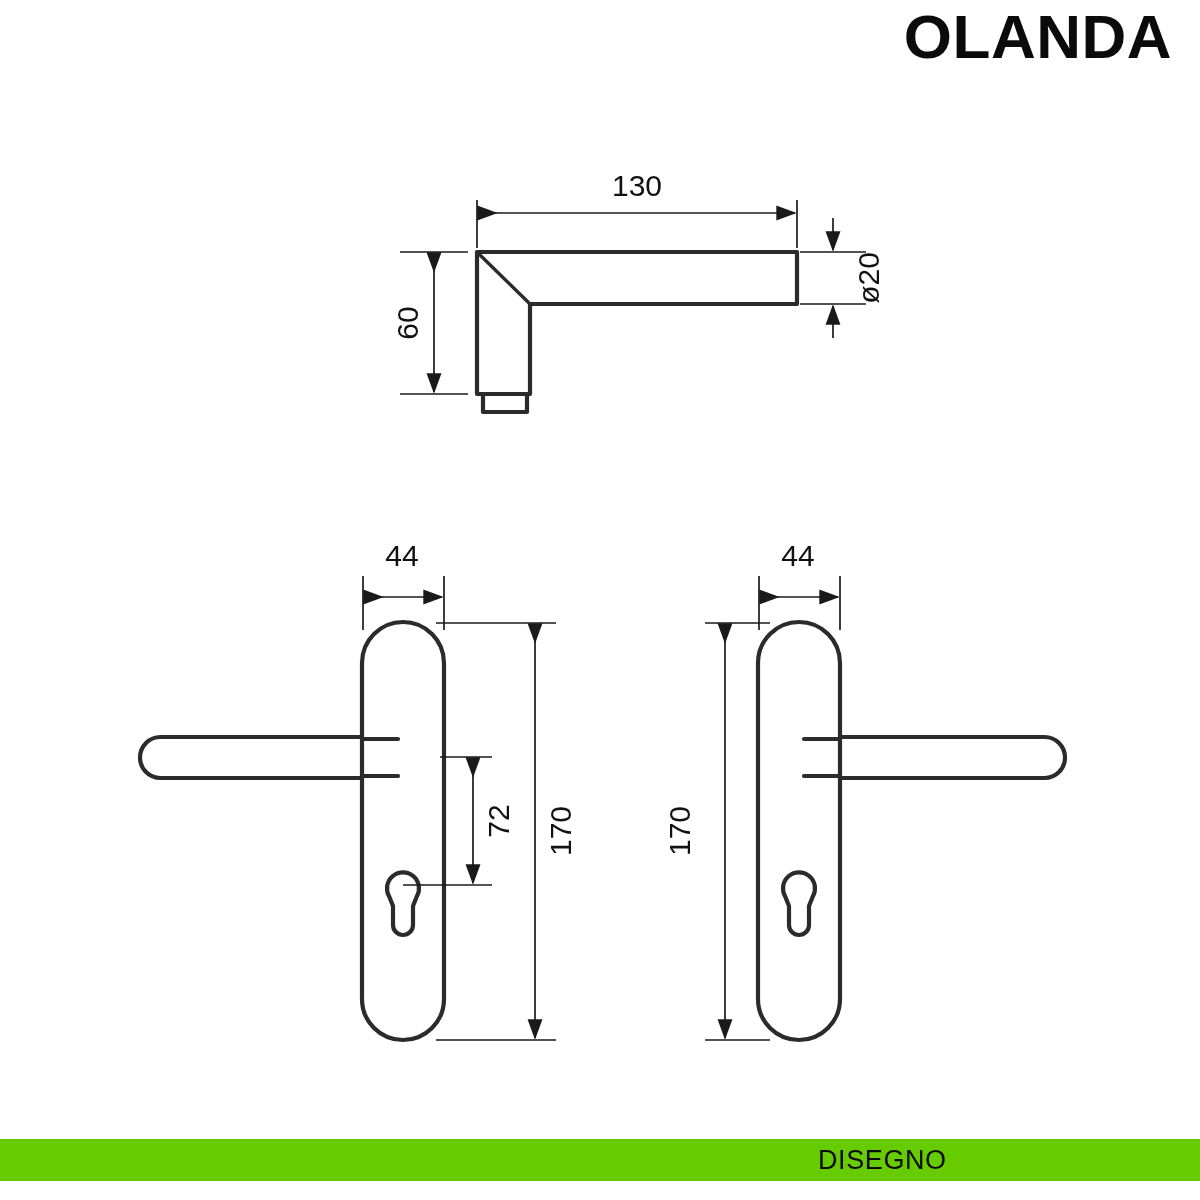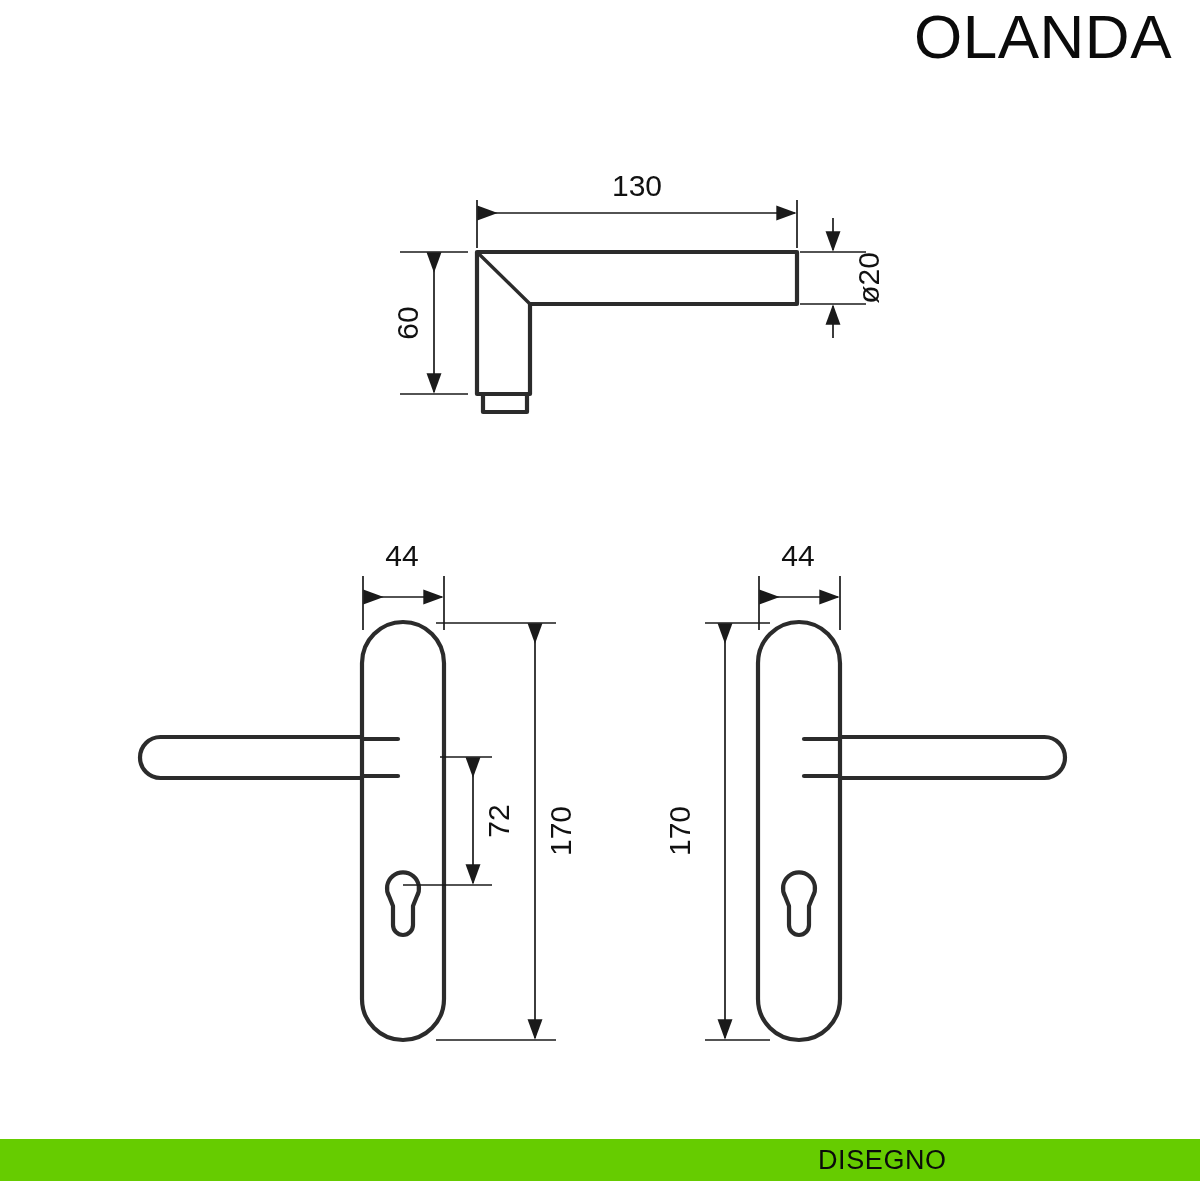--- a/index.html
+++ b/index.html
@@ -25,21 +25,21 @@
   }
 
   
   .title {
     position: absolute;
     top: 6px;
     right: 28px;
     font-size: 62px;
     line-height: 1;
     letter-spacing: 0.5px;
-    font-weight: 400;
+    font-weight: 700;
     color: #0b0b0b;
     white-space: nowrap;
   }
 
   
   .drawing {
     position: absolute;
     left: 0;
     top: 0;
     width: 1200px;

